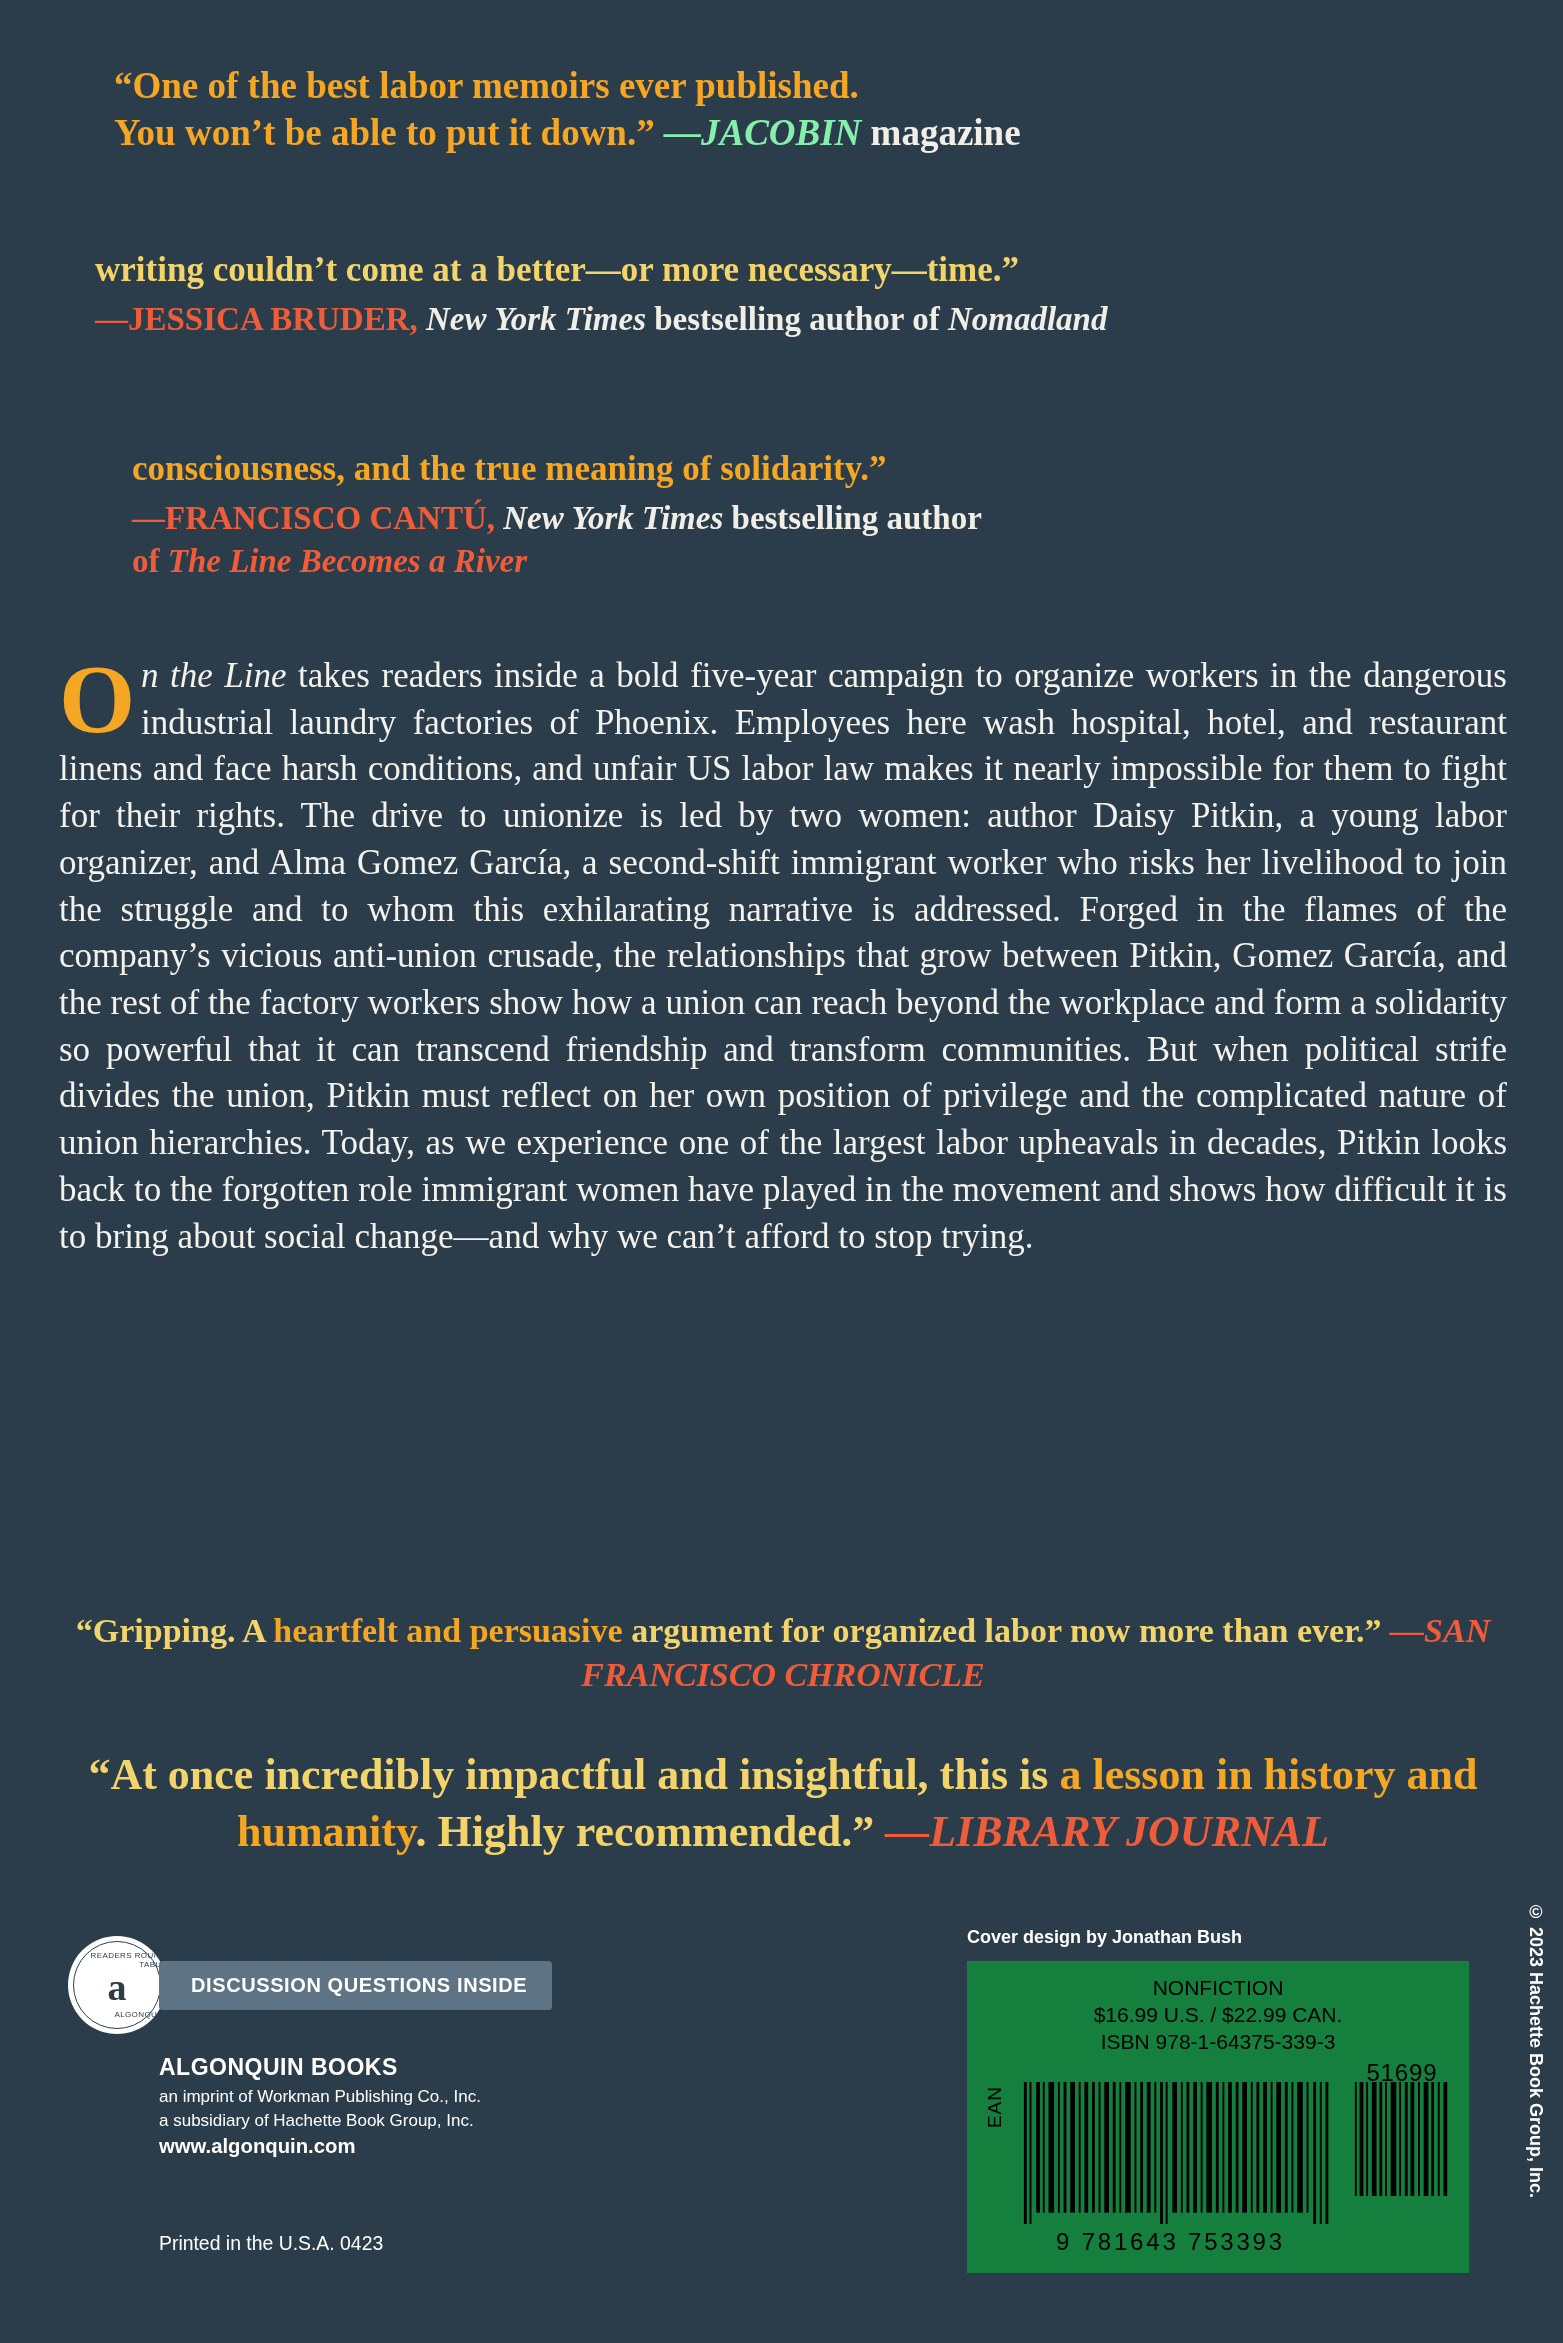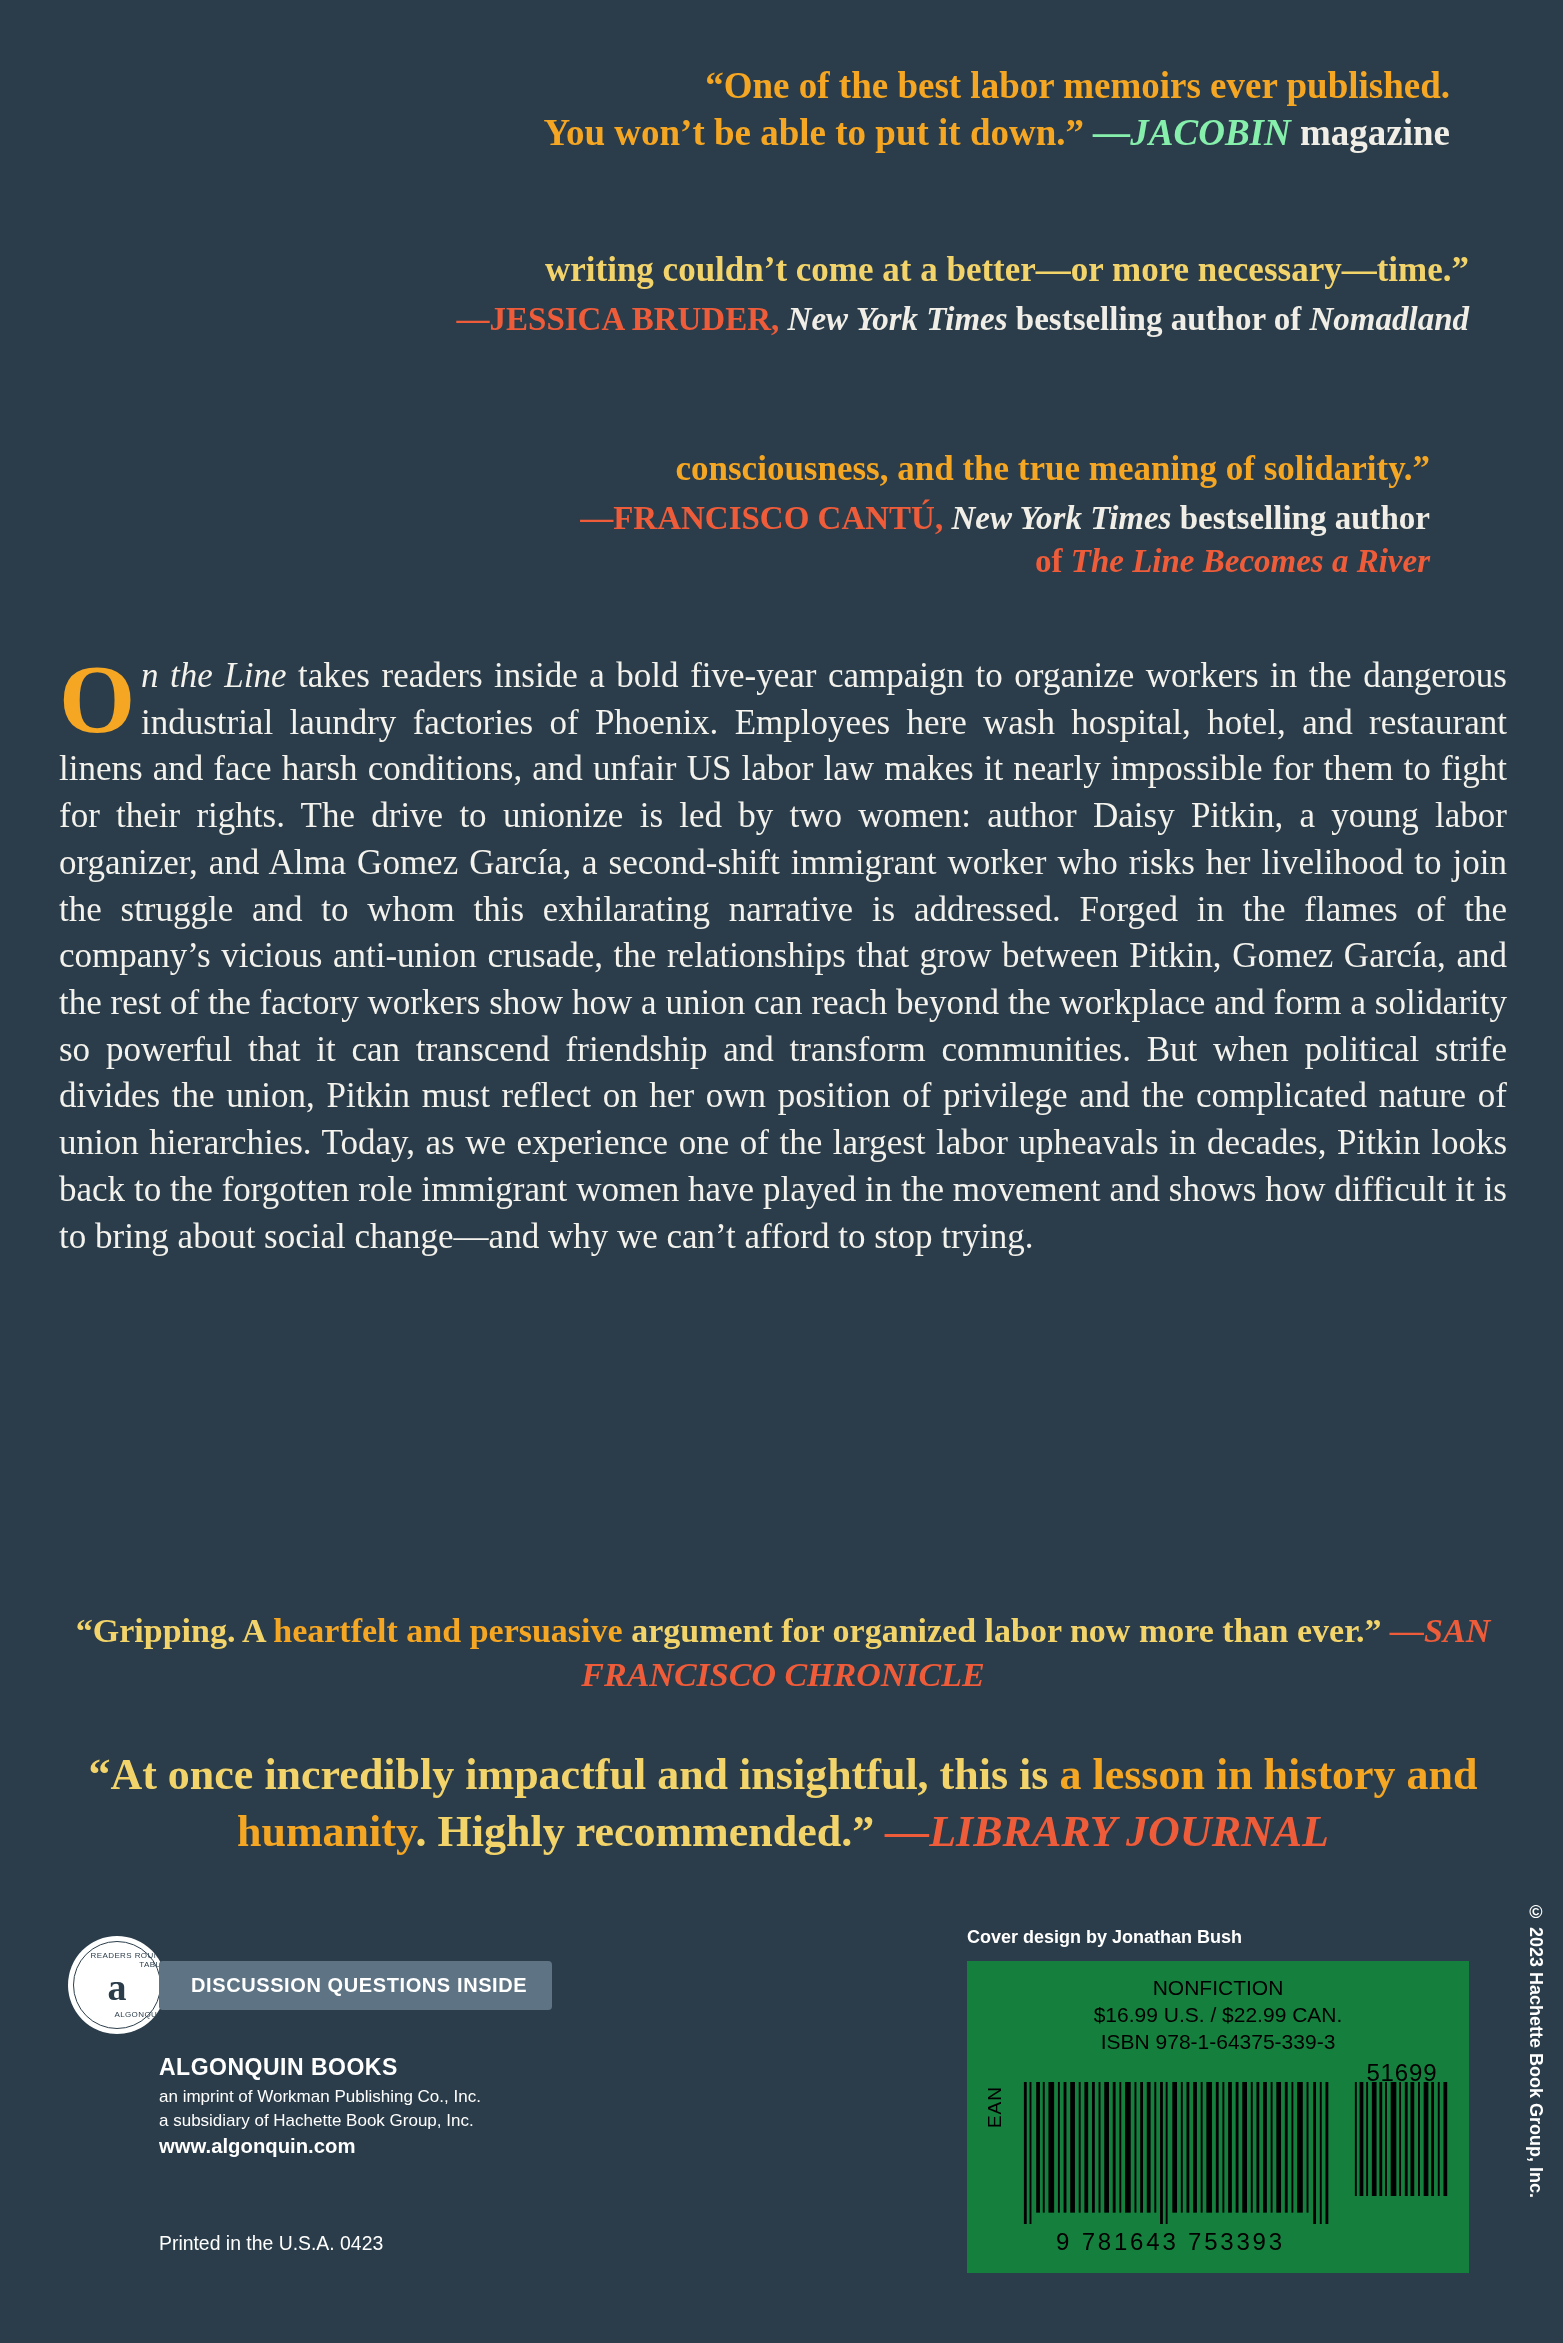--- a/index.html
+++ b/index.html
@@ -18,21 +18,21 @@
   .page {
     position: relative;
     width: 1563px;
     height: 2343px;
     box-sizing: border-box;
     padding: 0;
   }
 
   
   .blurb-block {
-    text-align: right;
+    text-align: left;
     line-height: 1.28;
   }
   .b1 {
     position: absolute;
     left: 114px;
     top: 62px;
     width: 1336px;
     font-weight: bold;
     font-size: 37px;
     color: #f5a623;

